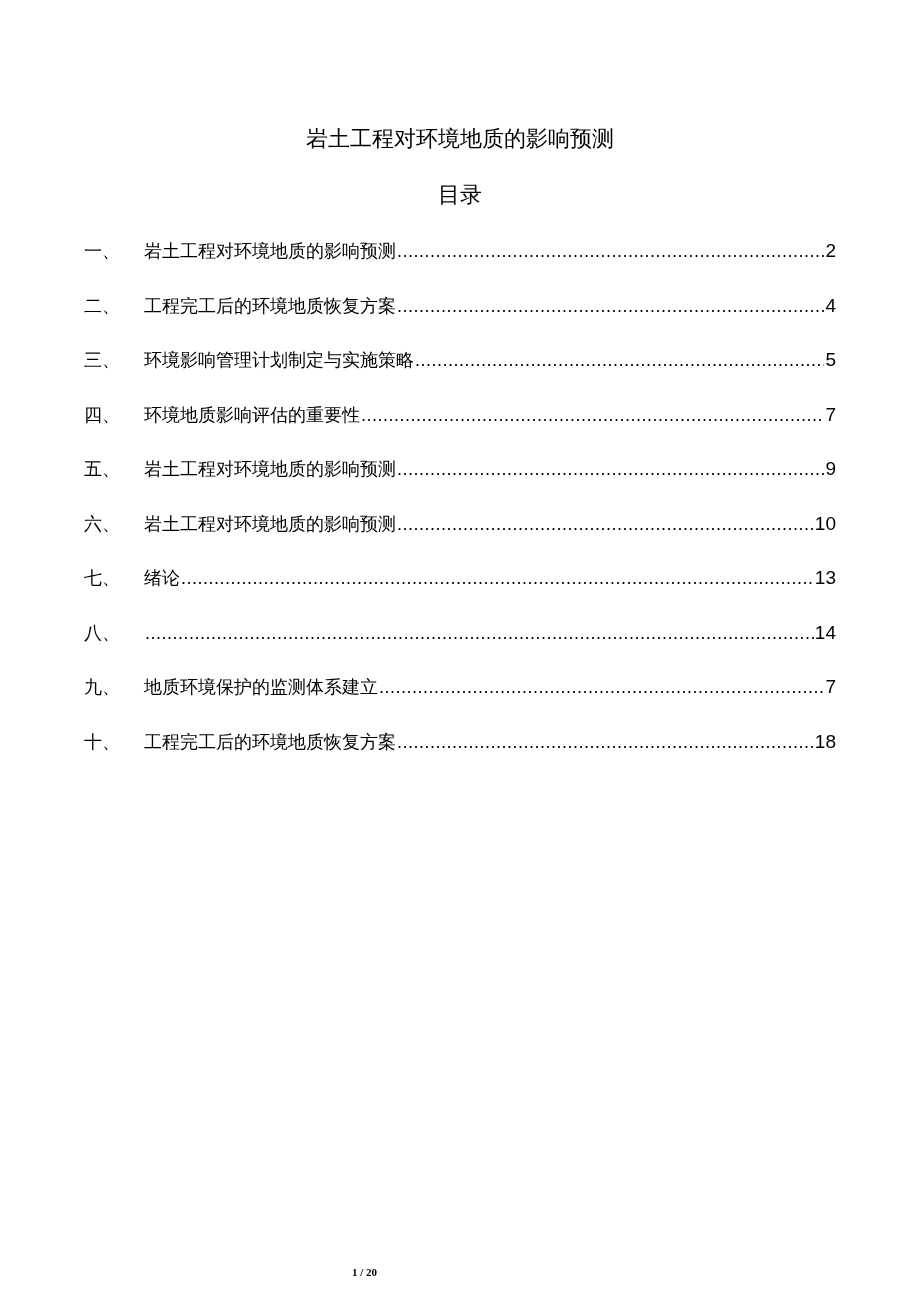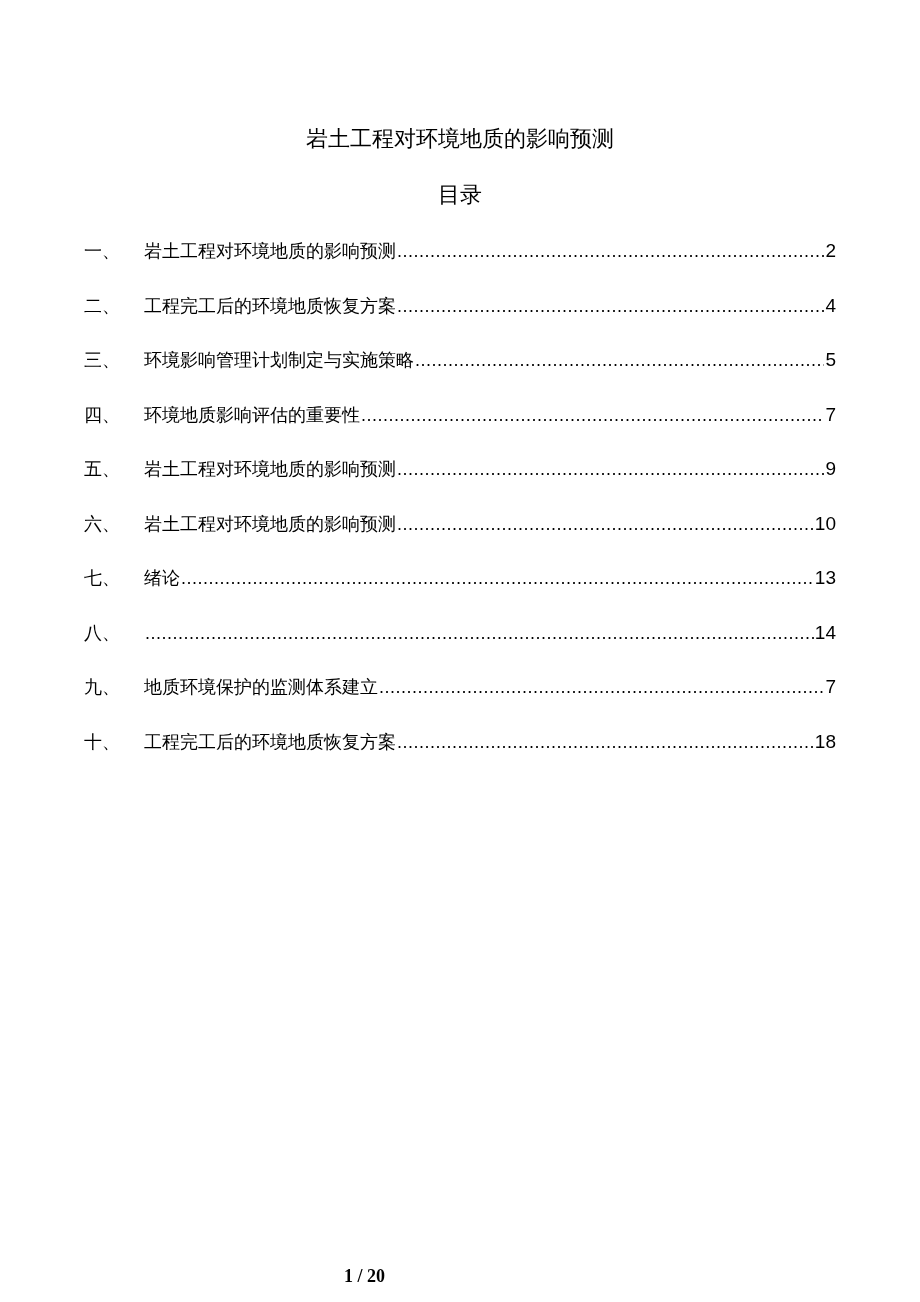--- a/index.html
+++ b/index.html
@@ -6,21 +6,21 @@
   body { width: 920px; height: 1302px; position: relative; overflow: hidden; font-family: "DejaVu Sans", "Liberation Sans", sans-serif; color: #000; }
   .title { position: absolute; top: 122px; left: 0; width: 920px; text-align: center; font-size: 22px; line-height: 34px; }
   .toc-heading { position: absolute; top: 178px; left: 0; width: 920px; text-align: center; font-size: 22px; line-height: 34px; }
   .toc { position: absolute; top: 235px; left: 84px; width: 752px; }
   .toc-row { display: flex; align-items: baseline; height: 54.5px; font-size: 18px; line-height: 32px; white-space: nowrap; overflow: hidden; }
   .toc-num { width: 60px; flex: none; font-family: "DejaVu Serif", serif; font-size: 18px; }
   .toc-text { flex: none; font-family: "DejaVu Serif", serif; font-size: 18px; }
   .toc-dots { flex: 1 1 auto; overflow: hidden; margin: 0 1px; font-family: "Liberation Sans", sans-serif; font-size: 18px; letter-spacing: 0.5px; }
   .toc-dots::before { content: "...................................................................................................................................................................................................................................................................."; }
   .toc-page { flex: none; font-family: "Liberation Sans", sans-serif; font-size: 19px; }
-  .footer { position: absolute; top: 1266px; left: 0; width: 729px; text-align: center; font-family: "Liberation Serif", serif; font-weight: bold; font-size: 18px; }
+  .footer { position: absolute; top: 1266px; left: 0; width: 729px; text-align: center; font-family: "Liberation Serif", serif; font-weight: bold; font-size: 11px; }
 </style>
 </head>
 <body>
 
 <div class="title">岩土工程对环境地质的影响预测</div>
 <div class="toc-heading">目录</div>
 
 <div class="toc">
   <div class="toc-row">
     <span class="toc-num">一、</span>

